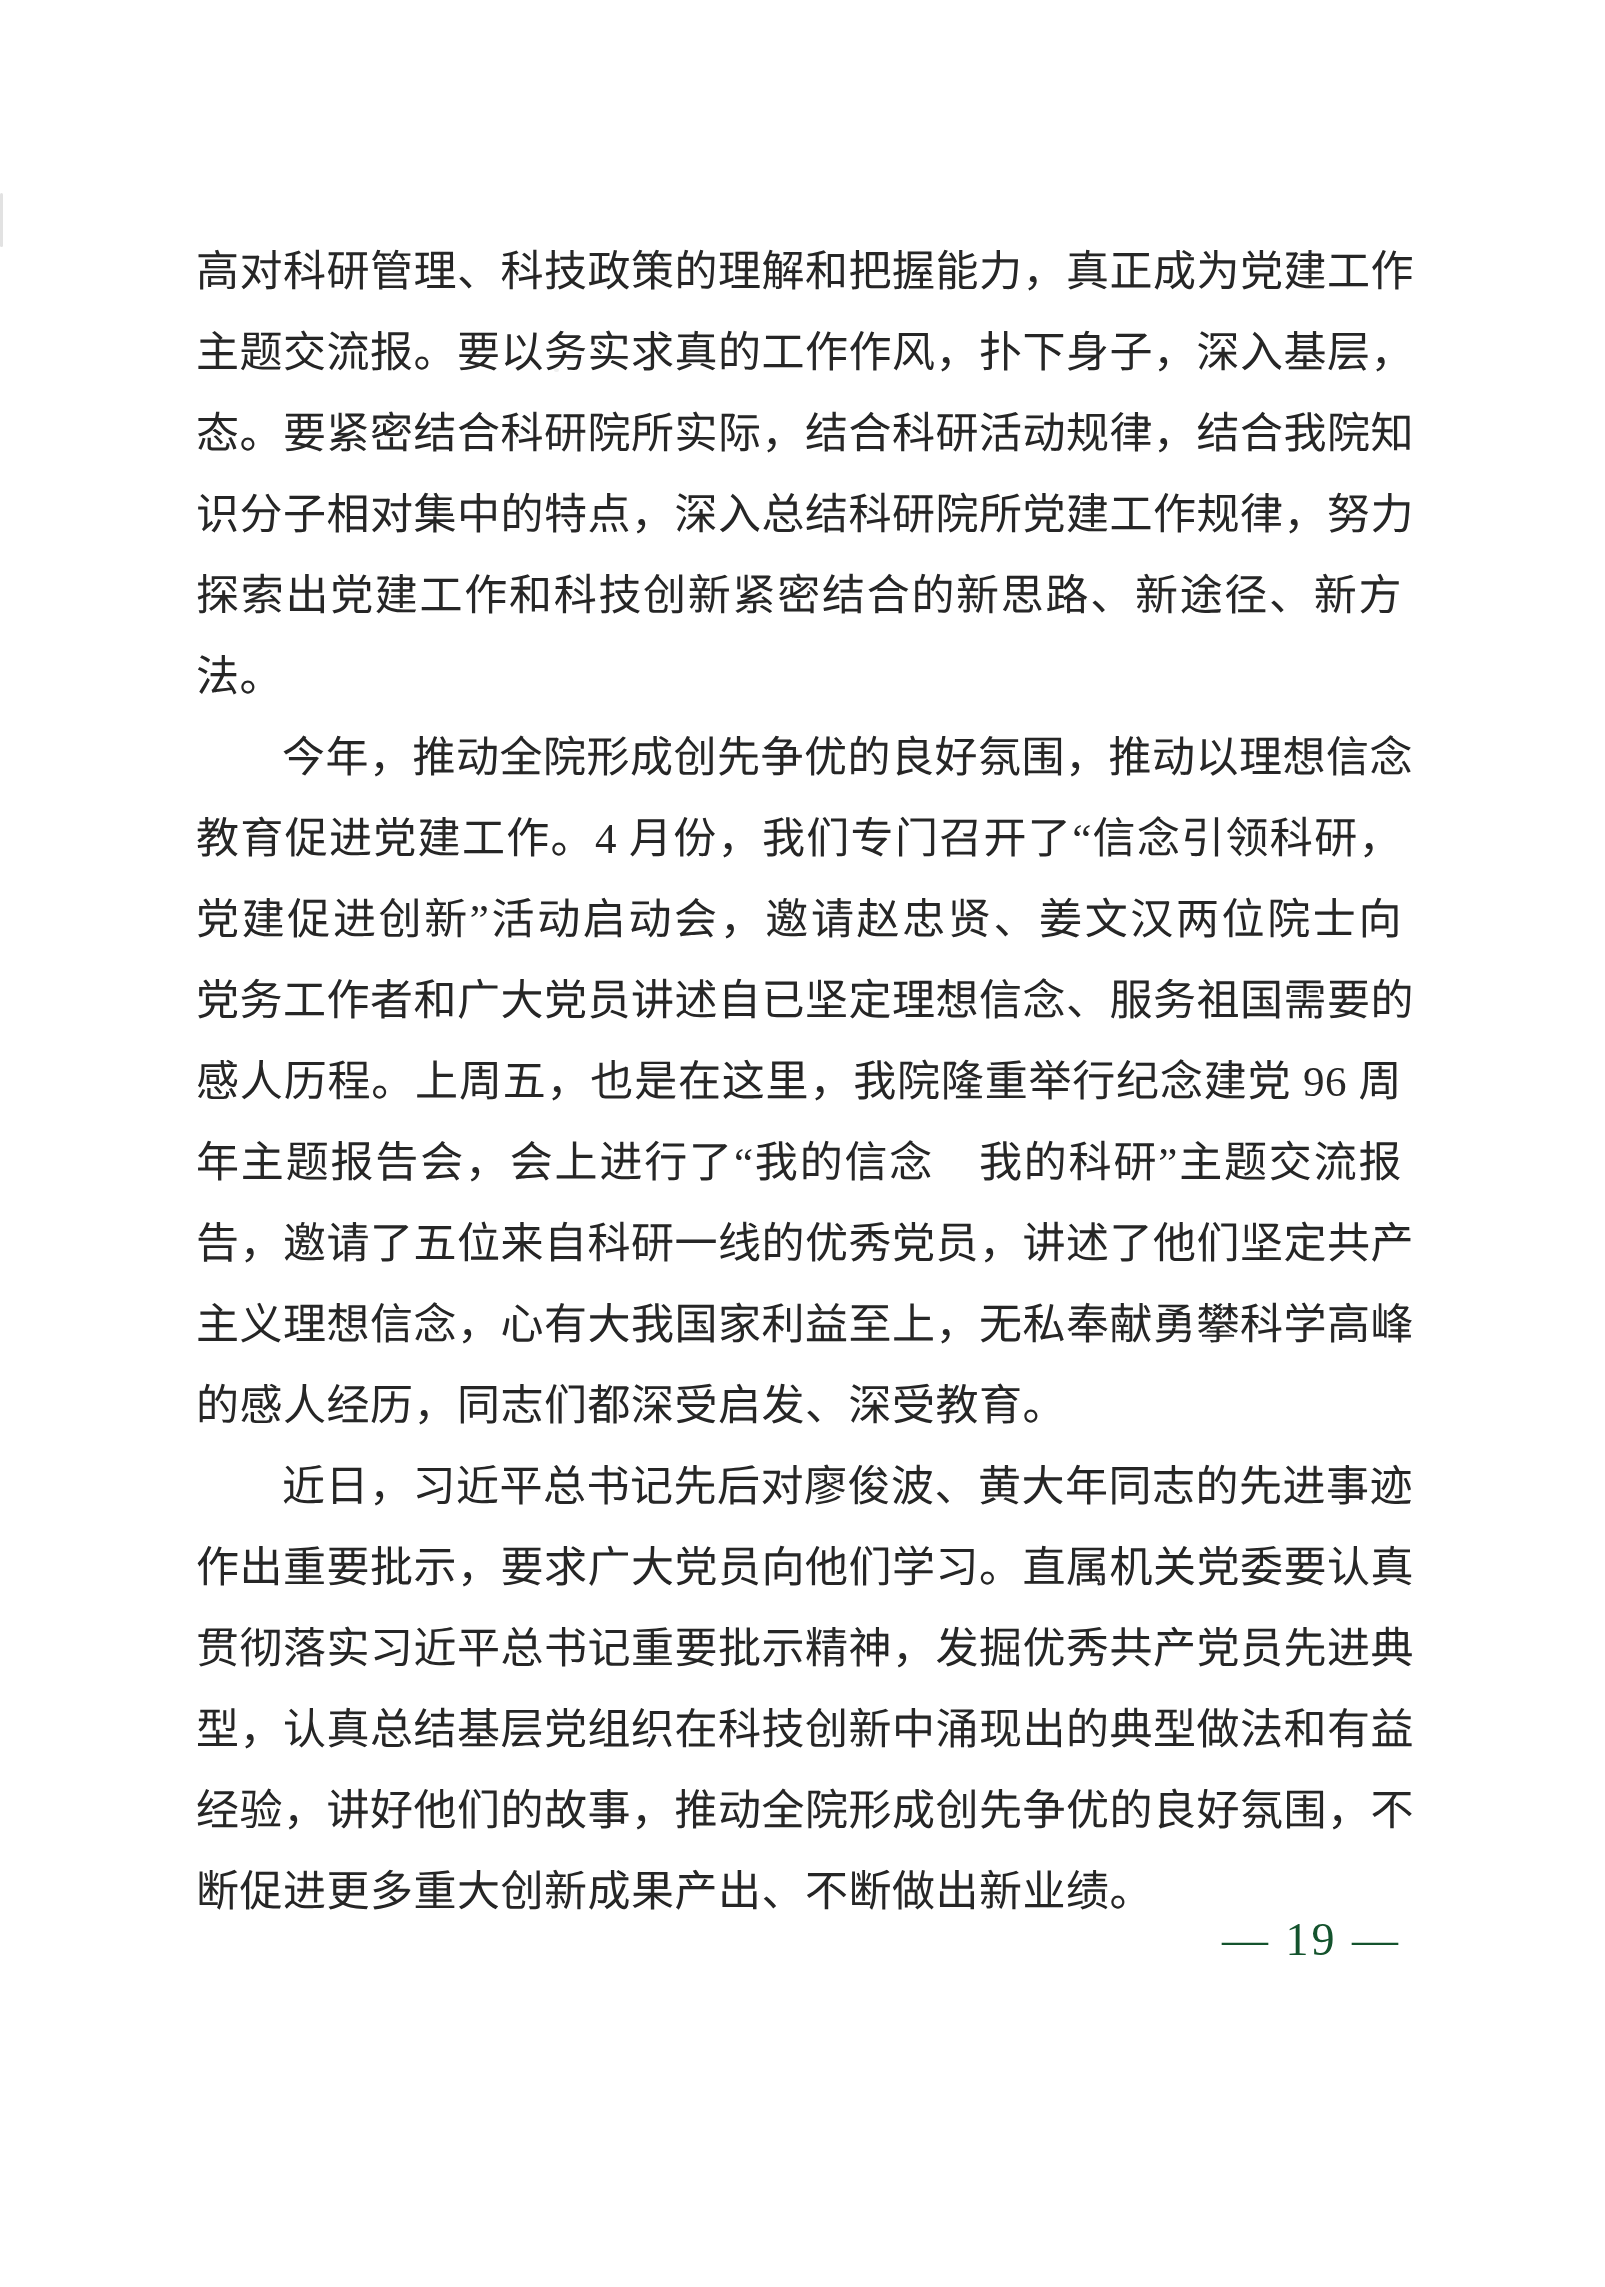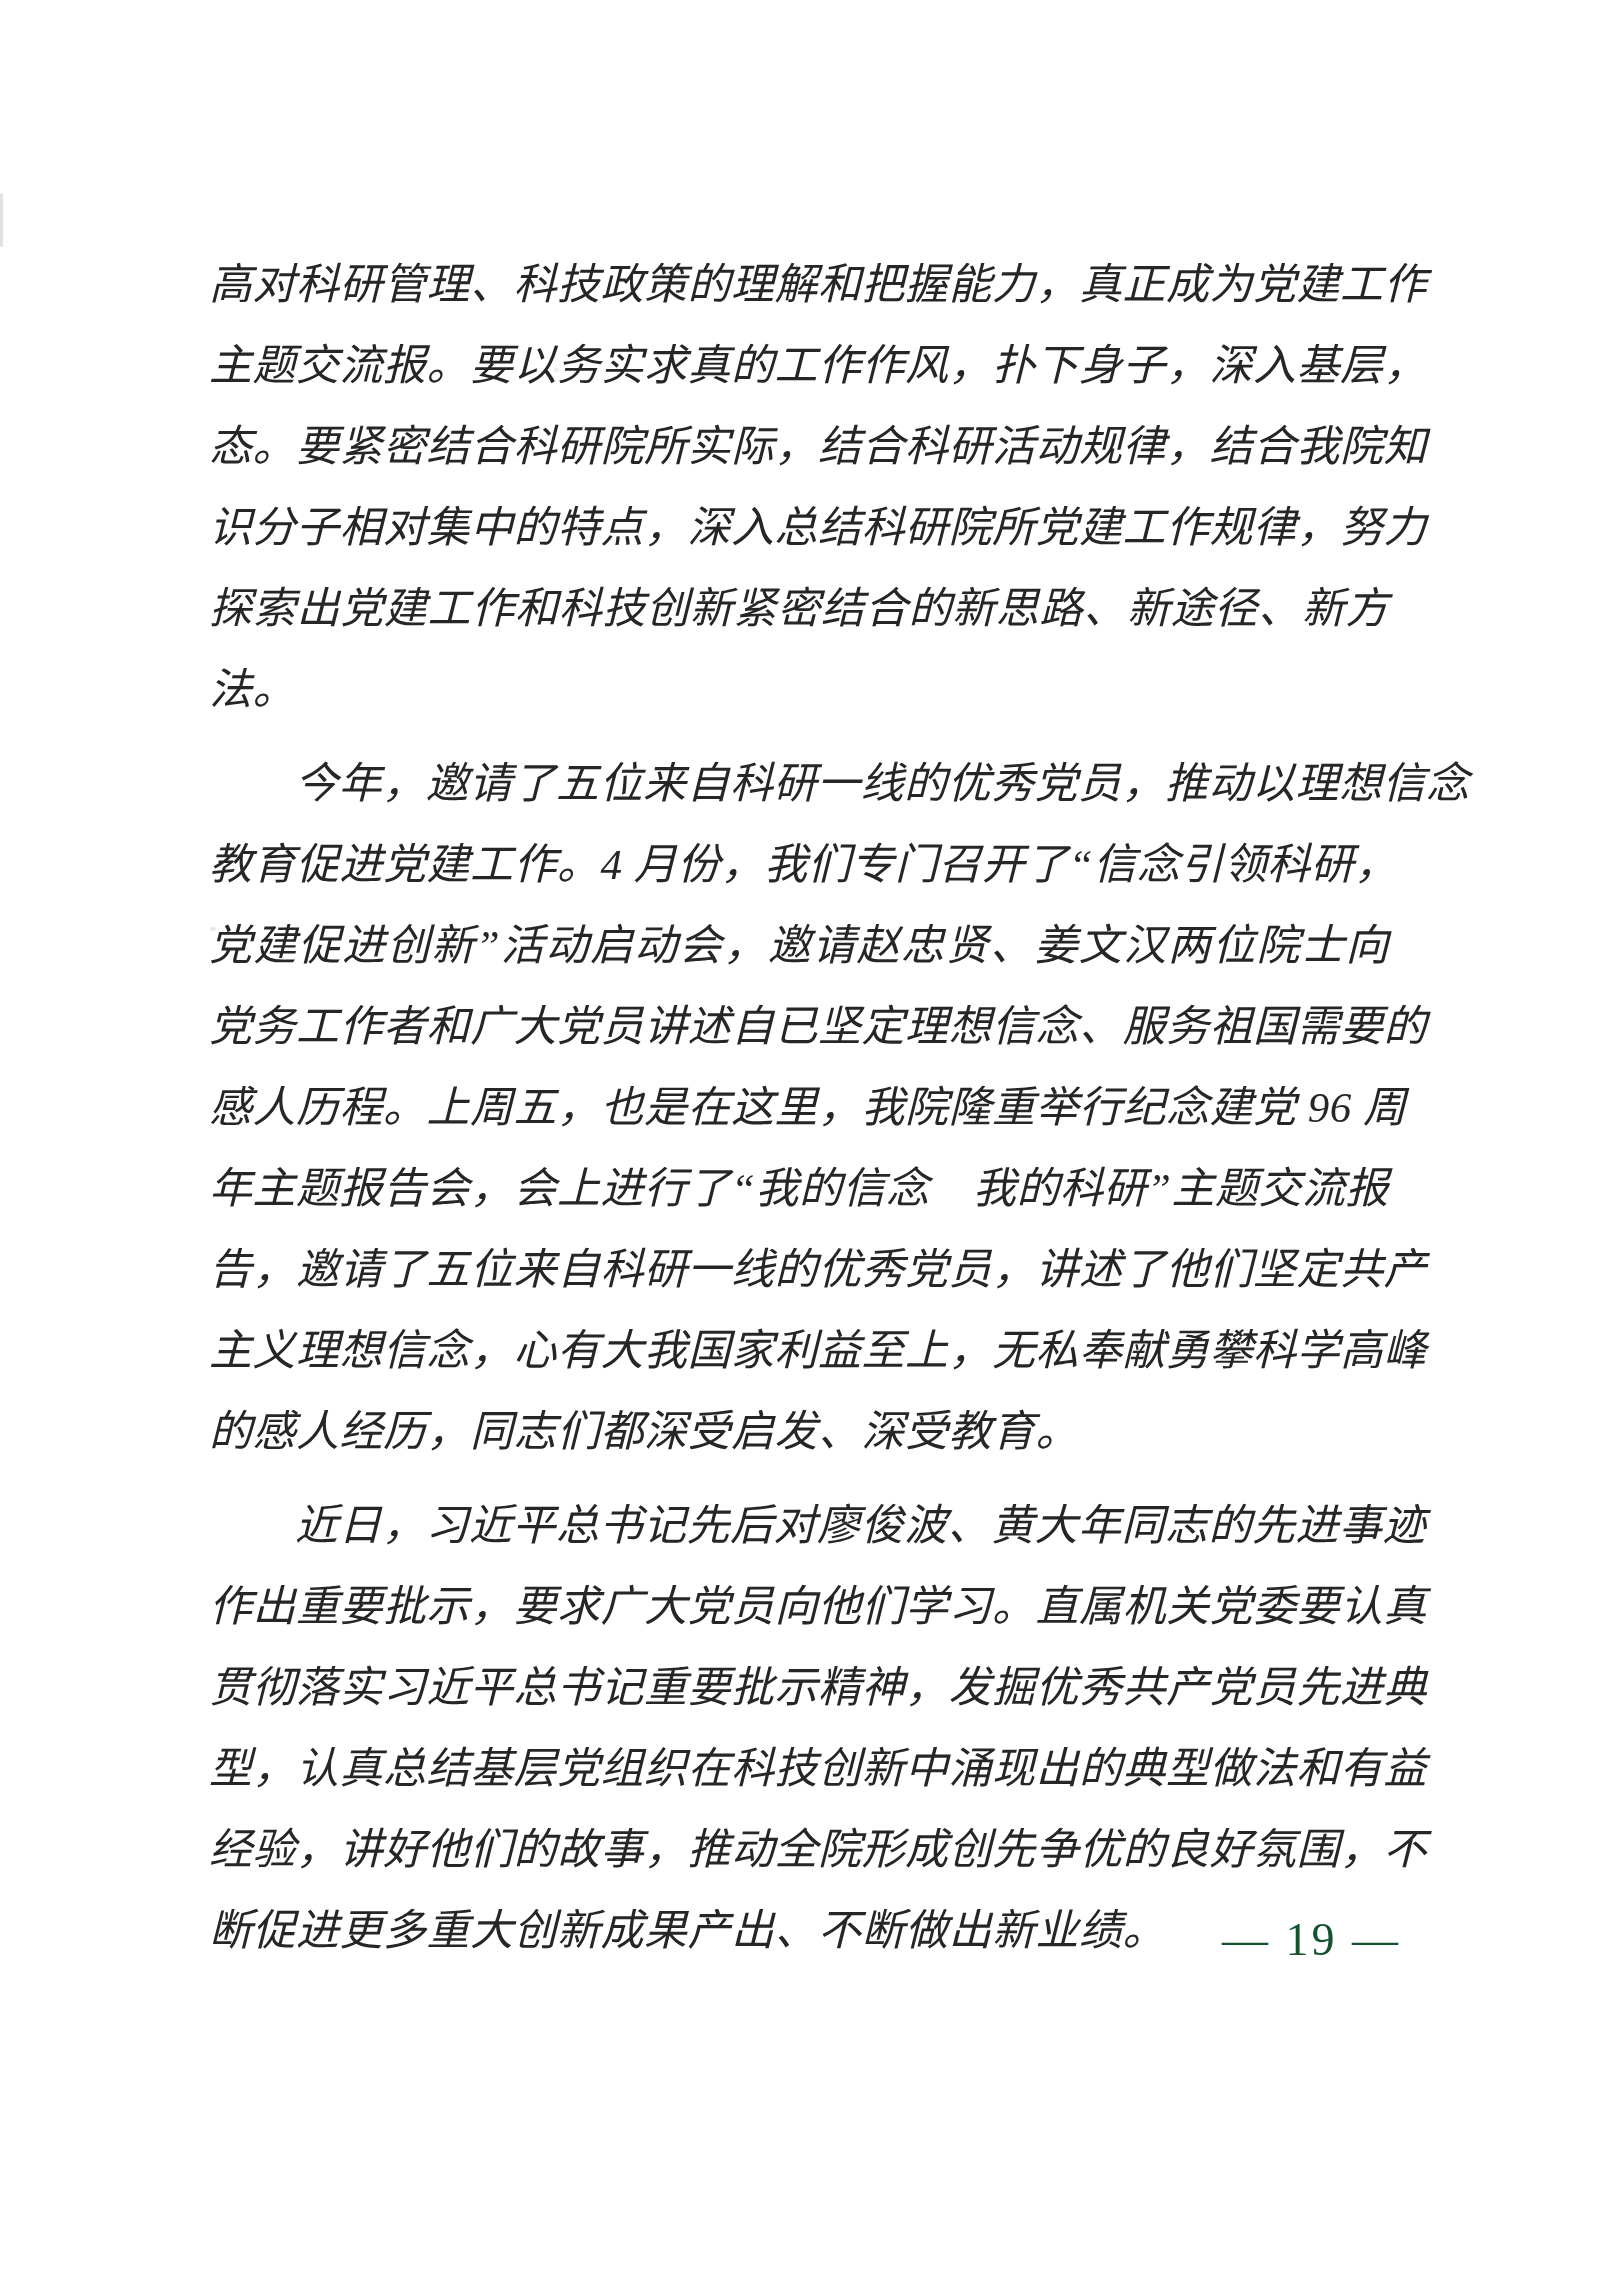--- a/index.html
+++ b/index.html
@@ -16,23 +16,22 @@
     font-family: "Liberation Serif", "DejaVu Serif", serif;
     color: #262626;
   }
   .text-block {
     position: absolute;
     left: 196px;
     top: 231px;
     width: 1206px;
   }
   .para {
-    margin: 13px;
+    margin: 0;
     padding: 0;
-    font-style: italic;
   }
   .line {
     height: 81px;
     line-height: 81px;
     font-size: 43px;
     letter-spacing: 0.5px;
     text-align: justify;
     text-align-last: justify;
     white-space: nowrap;
     overflow: visible;
@@ -78,21 +77,21 @@
     <div class="para">
       <div class="line">高对科研管理、科技政策的理解和把握能力，真正成为党建工作</div>
       <div class="line">主题交流报。要以务实求真的工作作风，扑下身子，深入基层，</div>
       <div class="line">态。要紧密结合科研院所实际，结合科研活动规律，结合我院知</div>
       <div class="line">识分子相对集中的特点，深入总结科研院所党建工作规律，努力</div>
       <div class="line">探索出党建工作和科技创新紧密结合的新思路、新途径、新方</div>
       <div class="line para-end">法。</div>
     </div>
 
     <div class="para">
-      <div class="line indent">今年，邀请了五位来自科研一线的优秀党员，推动以理想信念</div>
+      <div class="line indent">今年，推动全院形成创先争优的良好氛围，推动以理想信念</div>
       <div class="line">教育促进党建工作。4 月份，我们专门召开了“信念引领科研，</div>
       <div class="line">党建促进创新”活动启动会，邀请赵忠贤、姜文汉两位院士向</div>
       <div class="line">党务工作者和广大党员讲述自已坚定理想信念、服务祖国需要的</div>
       <div class="line">感人历程。上周五，也是在这里，我院隆重举行纪念建党 96 周</div>
       <div class="line">年主题报告会，会上进行了“我的信念　我的科研”主题交流报</div>
       <div class="line">告，邀请了五位来自科研一线的优秀党员，讲述了他们坚定共产</div>
       <div class="line">主义理想信念，心有大我国家利益至上，无私奉献勇攀科学高峰</div>
       <div class="line para-end">的感人经历，同志们都深受启发、深受教育。</div>
     </div>
 

